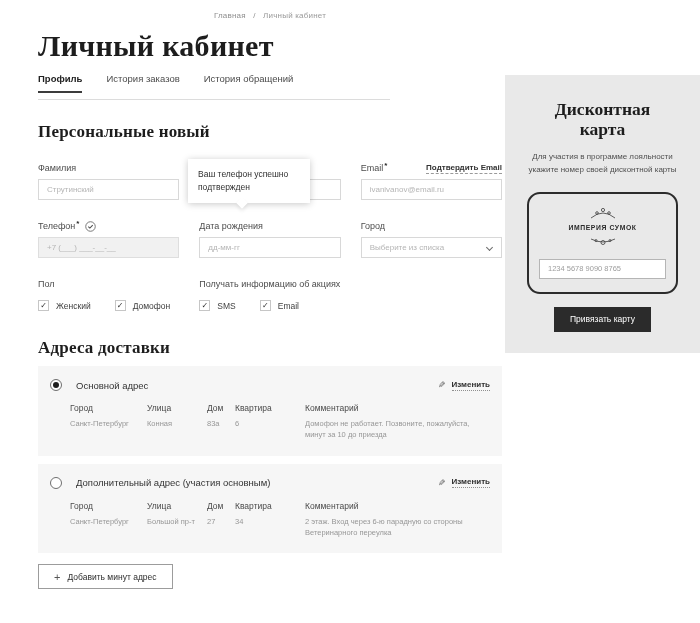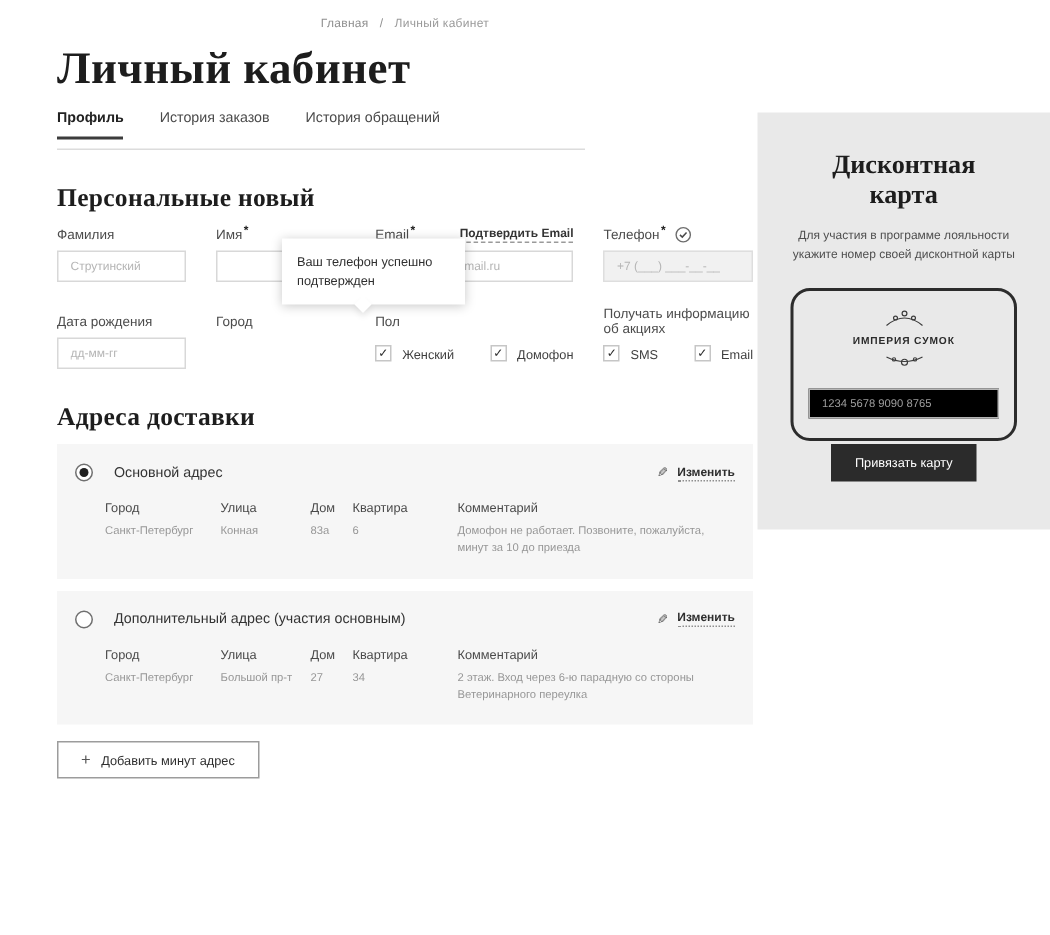--- a/index.html
+++ b/index.html
@@ -19,21 +19,21 @@
 
   .tabs { position:relative; margin-top:10px; display:flex; gap:24px; padding-bottom:7px; }
   .tabs::after { content:""; position:absolute; left:0; bottom:0; width:352px; height:1px; background:#dcdcdc; }
   .tab { font-size:9.5px; color:#4b4b4b; cursor:pointer; padding-bottom:7px; position:relative; z-index:1; }
   .tab.active { color:#222; font-weight:700; border-bottom:2px solid #3c3c3c; }
 
   h2.section-title { margin-top:22px; font-family:"Liberation Serif", serif; font-weight:700;
     font-size:17px; color:#1d1d1d; letter-spacing:.2px; }
 
   
-  .form-grid { margin-top:8px; display:grid; grid-template-columns:repeat(4, 1fr); column-gap:11px; row-gap:19px;gap:20px; }
+  .form-grid { margin-top:20px; display:grid; grid-template-columns:repeat(3, 1fr); column-gap:11px; row-gap:19px;gap:20px; }
   .field { display:flex; flex-direction:column; }
   .label-row { display:flex; align-items:center; justify-content:flex-start; height:12px; margin-bottom:5px; }
   .label { font-size:9px; color:#4c4c4c; }
   .req { font-size:8px; color:#1e1e1e; vertical-align:top; position:relative; top:-3px; margin-left:1px; font-weight:700; }
   .label-action { margin-left:auto; font-size:8px; font-weight:700; color:#333;
     border-bottom:1px dashed #9a9a9a; cursor:pointer; padding-bottom:1px; }
   input.txt { height:21px; border:1px solid #d8d8d8; background:#fff; padding:0 8px;
     font-family:"Liberation Sans", sans-serif; font-size:8px; color:#555; width:100%; outline:none; }
   input.txt::placeholder { color:#b5b5b5; }
   input.txt.disabled { background:#f1f1f1; border-color:#dedede; }
@@ -84,23 +84,23 @@
 
   
   .sidebar { position:absolute; left:505px; top:75px; width:195px; height:278px; background:#e9e9e9;
     padding:24px 18px; text-align:center; }
   .sb-title { font-family:"Liberation Serif", serif; font-weight:700; font-size:17.5px; color:#1d1d1d; line-height:1.15; }
   .sb-desc { margin-top:12px; font-size:8px; color:#4f4f4f; line-height:1.6; }
   .sb-card { margin:15px auto 0; width:151px; border:2px solid #2c2c2c; border-radius:13px; padding:11px 10px 13px; }
   .brand { display:flex; flex-direction:column; align-items:center; }
   .brand-name { font-size:6.8px; font-weight:700; letter-spacing:.6px; color:#2b2b2b; margin:1px 0; }
   .sb-card input.card-num { margin-top:9px; width:100%; height:20px; border:1px solid #b5b5b5;
-    background:#000000; padding:0 8px; font-family:"Liberation Sans", sans-serif; font-size:7.5px; color:#777; outline:none; }
+    background:#ffffff; padding:0 8px; font-family:"Liberation Sans", sans-serif; font-size:7.5px; color:#777; outline:none; }
   .sb-card input.card-num::placeholder { color:#9d9d9d; }
-  .btn-bind { margin-top:2px; display:inline-flex; align-items:center; justify-content:center;
+  .btn-bind { margin-top:13px; display:inline-flex; align-items:center; justify-content:center;
     background:#2b2b2b; border:none; height:25px; padding:0 16px; cursor:pointer; }
   .btn-bind .btn-bind-label { font-size:8.5px; color:#fff; }
 </style>
 </head>
 <body>
 
 <div class="page">
 
   <div class="left">
 
@@ -164,20 +164,24 @@
       <div class="field">
         <div class="label-row">
           <span class="label">Дата рождения</span>
         </div>
         <input class="txt" type="text" placeholder="дд-мм-гг" style="">
       </div>
 
       <div class="field">
         <div class="label-row">
           <span class="label">Город</span>
+        </div>
+        <div class="select">
+          <span class="sel-text">Выберите из списка</span>
+          <span class="chev"></span>
         </div>
       </div>
 
       <div class="field">
         <div class="label-row">
           <span class="label">Пол</span>
         </div>
         <div class="check-row">
           <label class="cb">
             <span class="box">✓</span>

